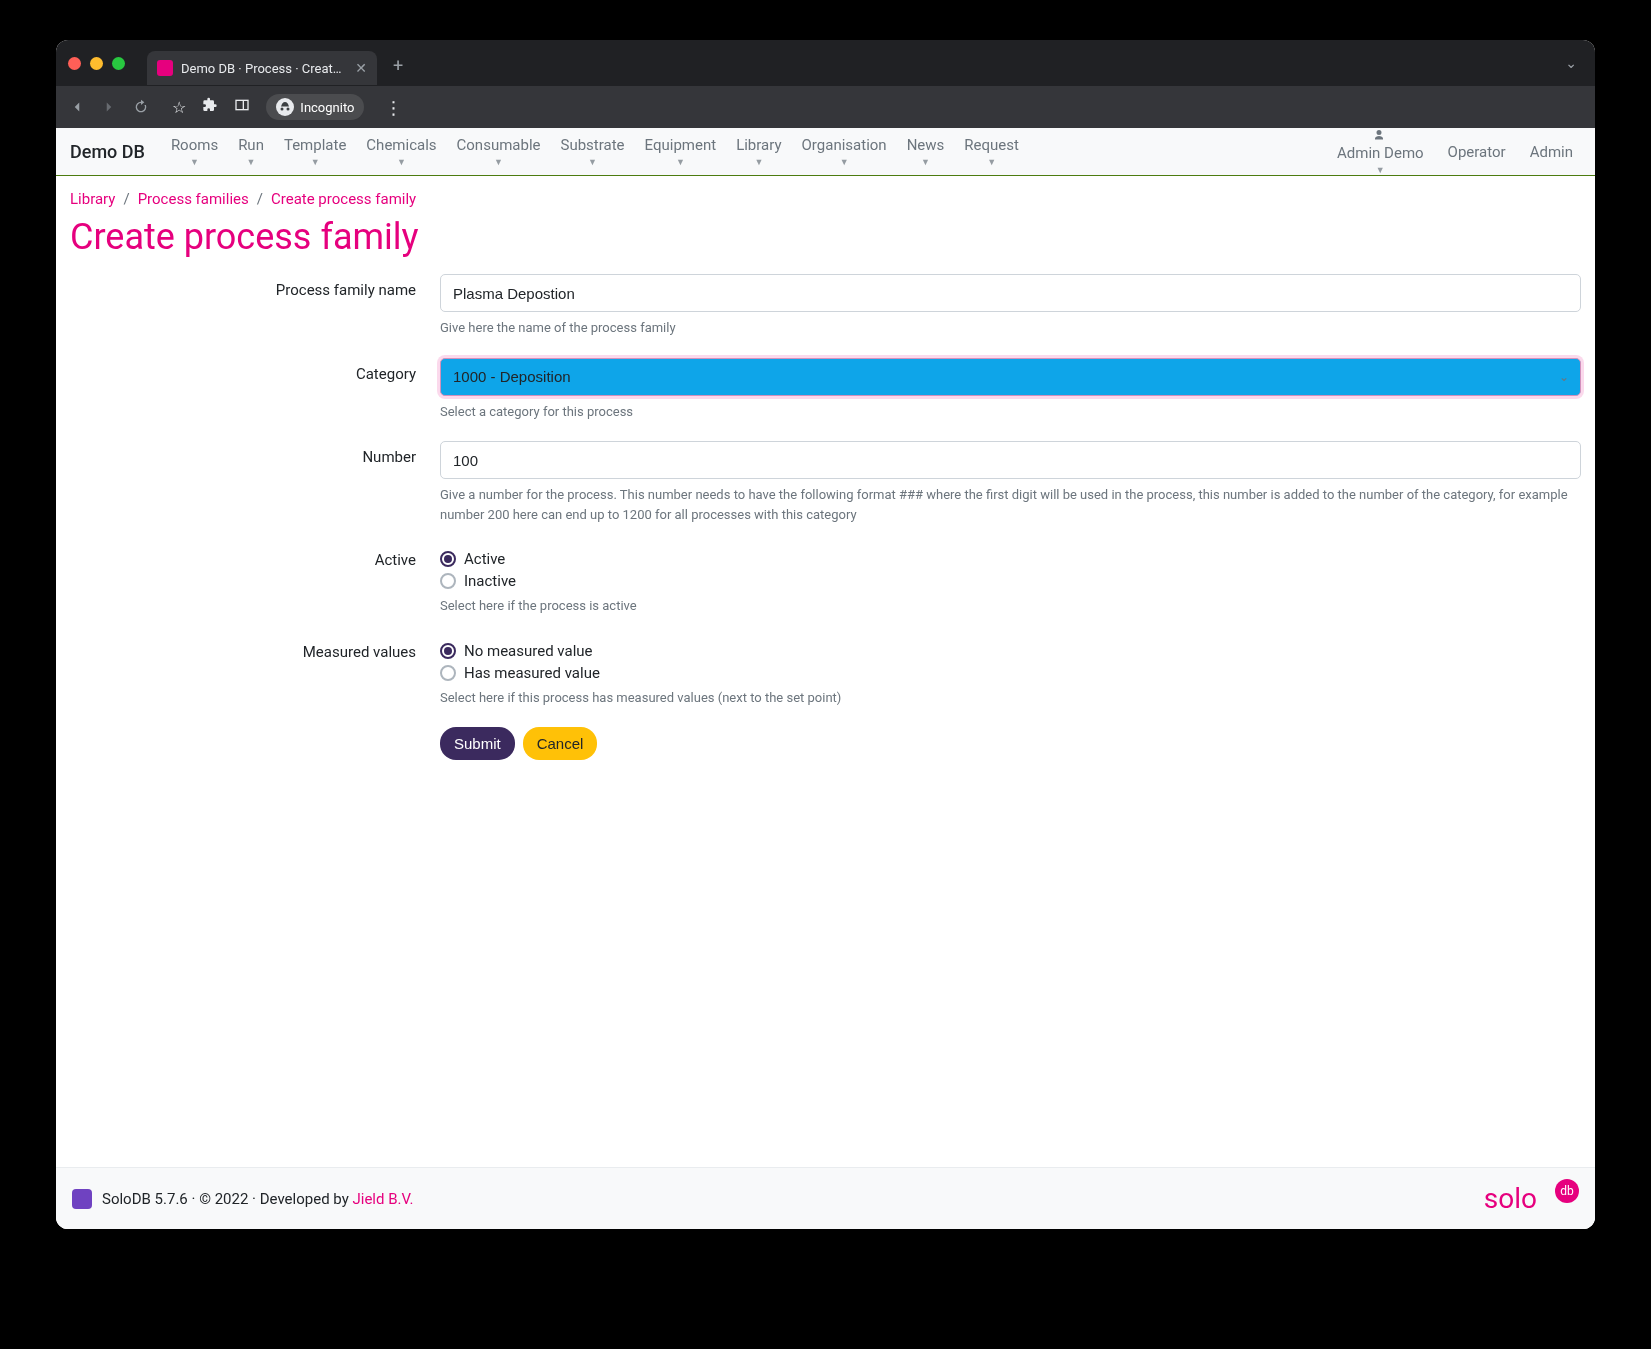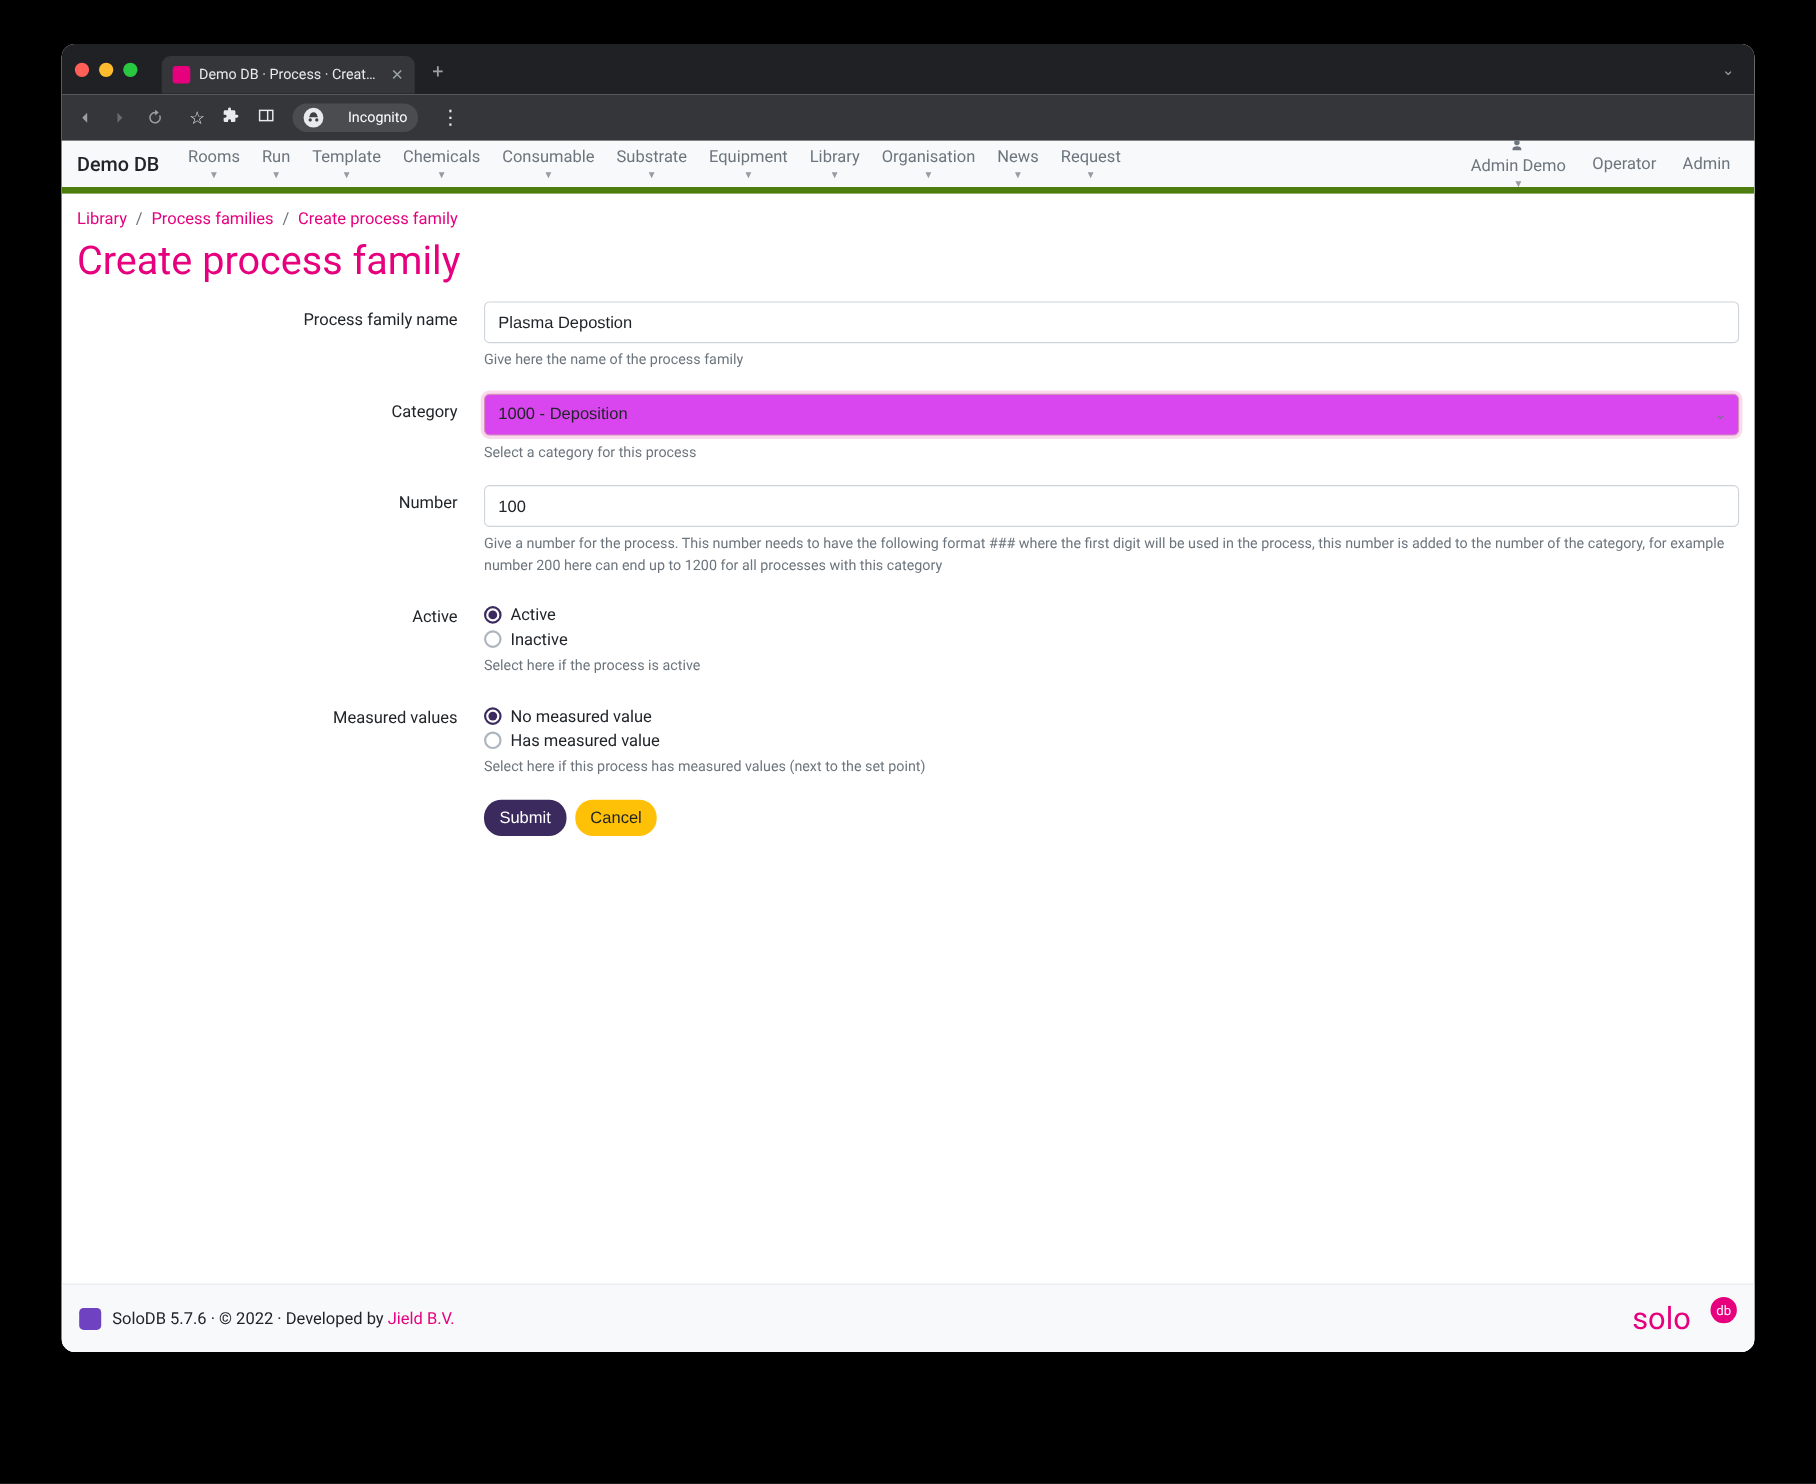--- a/index.html
+++ b/index.html
@@ -73,31 +73,31 @@
   gap: 8px;
   color: #e8eaed;
   font-size: 14px;
 }
 .omnibox .lock { color:#9aa0a6; font-size:12px; }
 .omnibox .url .host { color:#e8eaed; }
 .omnibox .url .path { color:#9aa0a6; }
 .addr-right { display:flex; align-items:center; gap:16px; margin-left:8px;}
 .addr-right .ico { color:#e8eaed; cursor:pointer;}
 .incog-pill {
-  display:flex; align-items:center; gap:22px; background:#4b4c4f; color:#fff;
+  display:flex; align-items:center; gap:6px; background:#4b4c4f; color:#fff;
   padding:4px 10px; border-radius:16px; font-size:13px;
 }
 .incog-pill .ic { width:18px; height:18px; background:#e8eaed; border-radius:50%; display:flex; align-items:center; justify-content:center; }
 .incog-pill .ic svg{ width:12px; height:12px; fill:#3c4043;}
 .kebab { color:#e8eaed; font-size:18px; cursor:pointer; padding:0 4px;}
 
 .page { flex:1; display:flex; flex-direction:column; background:#fff; overflow:auto;}
 .navbar {
   background:#f8f9fa;
-  border-bottom:6px solid #4d7c0f;
+  border-bottom:1px solid #4d7c0f;
   display:flex; align-items:center;
   padding:0 14px;
   height:48px;
   font-size:15px;
   color:#6c757d;
 }
 .brand { color:#212529; font-weight:500; font-size:18px; margin-right:18px;}
 .nav-items { display:flex; gap:4px; }
 .nav-link { padding:6px 8px; color:#6c757d; cursor:pointer; display:flex; align-items:center; gap:3px;flex-direction:column;}
 .nav-link .caret { font-size:9px; opacity:0.7;}
@@ -113,21 +113,21 @@
 
 .form-row { display:flex; margin-bottom:20px; align-items:flex-start;}
 .form-label { width:370px; text-align:right; padding-right:24px; padding-top:7px; font-size:15px; color:#212529;}
 .form-field { flex:1; }
 .form-control {
   width:100%; height:38px; border:1px solid #ced4da; border-radius:5px;
   padding:0 12px; font-size:15px; color:#212529; background:#fff;
 }
 .form-select {
   width:100%; height:38px; border:1px solid #ced4da; border-radius:5px;
-  padding:0 12px; font-size:15px; color:#212529; background:#d946ef;
+  padding:0 12px; font-size:15px; color:#212529; background:#0ea5e9;
   appearance:none; cursor:pointer;
   box-shadow: 0 0 0 3px rgba(230,0,126,0.15);
   border-color:#d291bc;
 }
 .select-wrap { position:relative; }
 .select-wrap .chev-ico {
   position:absolute; right:12px; top:50%; transform:translateY(-50%);
   color:#6c757d; font-size:12px; pointer-events:none;
 }
 .help-text { font-size:13px; color:#6c757d; margin-top:6px; line-height:1.5;}

